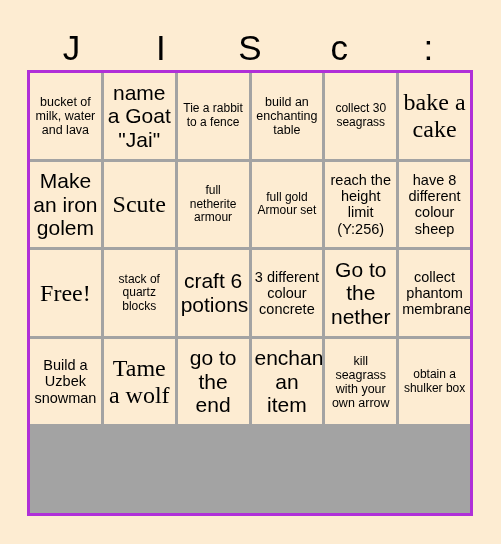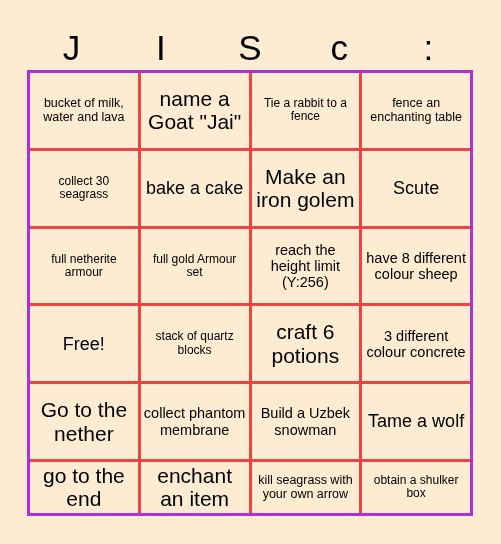--- a/index.html
+++ b/index.html
@@ -40,23 +40,23 @@
   }
   .grid {
     position: absolute;
     left: 27px;
     top: 70px;
     width: 446px;
     height: 446px;
     border: 3px solid #b02fd8;
     box-sizing: border-box;
     display: grid;
-    grid-template-columns: repeat(4, 1fr);
+    grid-template-columns: repeat(6, 1fr);
     grid-template-rows: repeat(5, 1fr);
-    background: #ef4444;
+    background: #a3a3a3;
     gap: 3px;
     padding: 0px;
   }
   .cell {
     background: #fdecd2;
     display: flex;
     align-items: center;
     justify-content: center;
     text-align: center;
     color: #000000;
@@ -66,21 +66,21 @@
     line-height: 1.12;
   }
   .cell .txt {
     display: block;
     width: 100%;
   }
   .fs-xs { font-size: 12.5px; }
   .fs-s  { font-size: 14.5px; }
   .fs-m  { font-size: 12px; }
   .fs-l  { font-size: 21px; }
-  .fs-xl { font-size: 18px; }
+  .fs-xl { font-size: 24px; font-family: Liberation Serif, serif; }
 </style>
 </head>
 <body>
 
 <div class="card">
 
   <div class="header-row">
     <div class="header-cell">J</div>
     <div class="header-cell">I</div>
     <div class="header-cell">S</div>
@@ -92,21 +92,21 @@
       <div class="cell">
         <span class="txt fs-xs">bucket of milk, water and lava</span>
       </div>
       <div class="cell">
         <span class="txt fs-l">name a Goat "Jai"</span>
       </div>
       <div class="cell">
         <span class="txt fs-m">Tie a rabbit to a fence</span>
       </div>
       <div class="cell">
-        <span class="txt fs-xs">fence an enchanting table</span>
+        <span class="txt fs-xs">build an enchanting table</span>
       </div>
       <div class="cell">
         <span class="txt fs-m">collect 30 seagrass</span>
       </div>
       <div class="cell">
         <span class="txt fs-xl">bake a cake</span>
       </div>
       <div class="cell">
         <span class="txt fs-l">Make an iron golem</span>
       </div>

